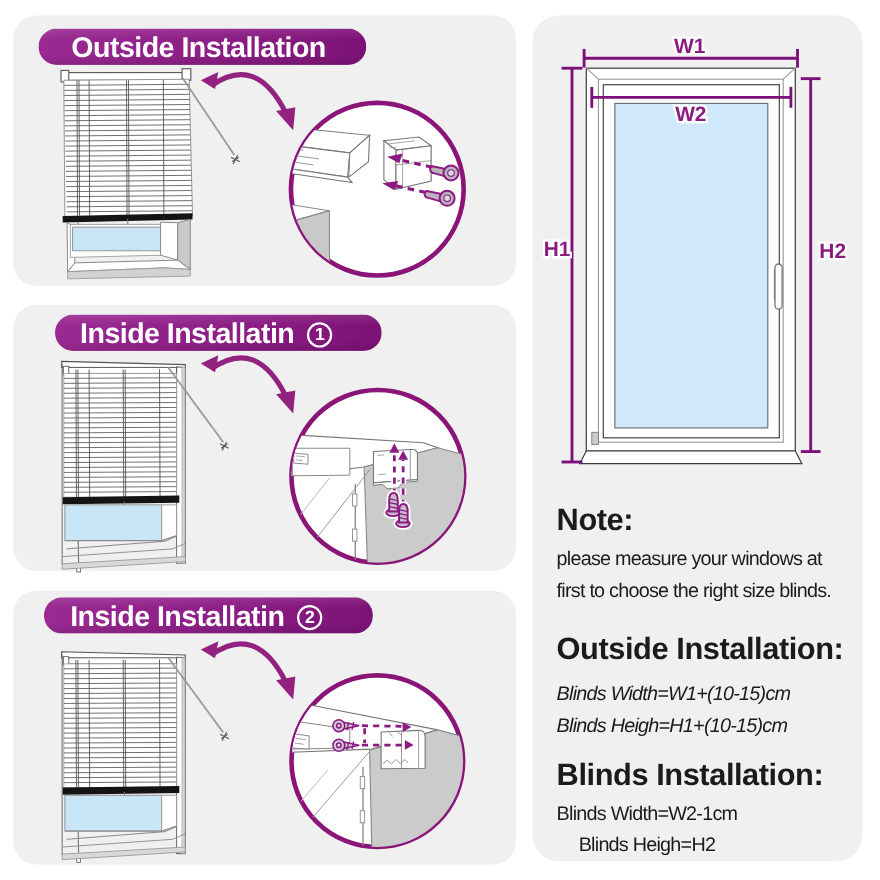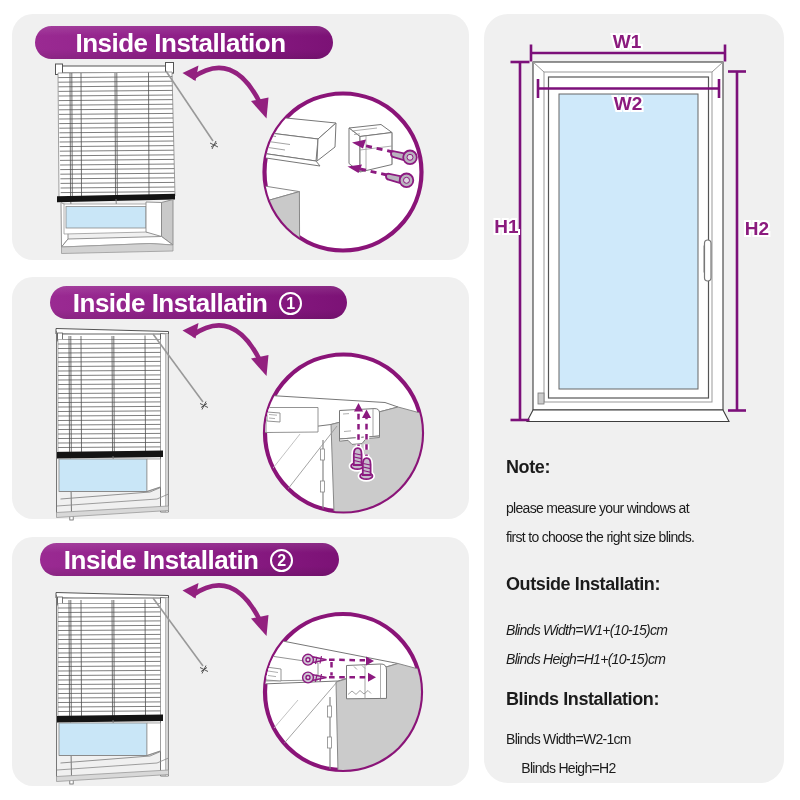--- a/index.html
+++ b/index.html
@@ -7,22 +7,22 @@
        font-family:"Liberation Sans",sans-serif;}
   .panel{position:absolute;background:#f0f0f0;border-radius:21px;}
   .banner{position:absolute;box-sizing:border-box;height:33px;border-radius:17px;
           background:linear-gradient(180deg,rgba(255,255,255,0.10) 0%,rgba(255,255,255,0) 30%,rgba(0,0,0,0) 70%,rgba(0,0,0,0.10) 100%),linear-gradient(90deg,#9a2a92 0%,#8d1e87 52%,#7c1276 100%);
           color:#fff;font-weight:bold;font-size:26px;text-align:center;line-height:35px;
           letter-spacing:-0.5px;}
   .cnum{display:inline-block;width:19px;height:19px;border:2px solid #fff;border-radius:50%;
         font-size:16px;line-height:19px;text-align:center;vertical-align:3px;margin-left:5px;
         font-weight:bold;letter-spacing:0;}
   .rtext{position:absolute;left:506px;color:#1b1b1b;}
-  .rhead{font-size:18px;font-weight:bold;letter-spacing:-0.4px;}
-  .rbody{font-size:14px;letter-spacing:-0.7px;line-height:28.5px;}
+  .rhead{font-size:28px;font-weight:bold;letter-spacing:-0.4px;}
+  .rbody{font-size:18px;letter-spacing:-0.7px;line-height:28.5px;}
   svg.art{position:absolute;left:0;top:0;}
 </style>
 </head>
 <body>
   <div class="panel" style="left:12px;top:14px;width:457px;height:246px;"></div>
   <div class="panel" style="left:12px;top:277px;width:457px;height:242px;"></div>
   <div class="panel" style="left:12px;top:537px;width:457px;height:249px;"></div>
   <div class="panel" style="left:484px;top:14px;width:300px;height:769px;border-radius:24px;"></div>
 
   <svg class="art" width="800" height="800" viewBox="0 0 800 800">
@@ -344,22 +344,22 @@
       </g>
 
       <line x1="330" y1="697" x2="330" y2="772" stroke="#888" stroke-width="1.2"></line>
       <rect x="327.5" y="706" width="4" height="11" fill="#fff" stroke="#888" stroke-width="0.8"></rect>
       <rect x="327.5" y="737" width="4" height="11" fill="#fff" stroke="#888" stroke-width="0.8"></rect>
       <line x1="268" y1="762" x2="337" y2="682" stroke="#999" stroke-width="0.9"></line>
       <line x1="262" y1="742" x2="298" y2="700" stroke="#bbb" stroke-width="0.9"></line>
     </g>
   </svg>
 
-  <div class="banner" style="left:35px;top:26px;width:298px;padding-right:7px;">Inside Installation</div>
+  <div class="banner" style="left:35px;top:26px;width:298px;padding-right:7px;">Outside Installation</div>
   <div class="banner" style="left:50px;top:286px;width:297px;padding-right:22px;">Inside Installatin <span class="cnum">1</span></div>
   <div class="banner" style="left:40px;top:543px;width:299px;padding-right:22px;">Inside Installatin <span class="cnum">2</span></div>
 
   <div class="rtext rhead" style="top:457px;">Note:</div>
   <div class="rtext rbody" style="top:494px;">please measure your windows at<br>first to choose the right size blinds.</div>
-  <div class="rtext rhead" style="top:574px;">Outside Installatin:</div>
+  <div class="rtext rhead" style="top:574px;">Outside Installation:</div>
   <div class="rtext rbody" style="top:616px;font-style:italic;">Blinds Width=W1+(10-15)cm<br>Blinds Heigh=H1+(10-15)cm</div>
   <div class="rtext rhead" style="top:689px;">Blinds Installation:</div>
   <div class="rtext rbody" style="top:725px;text-align:center;">Blinds Width=W2-1cm<br>Blinds Heigh=H2</div>
 
 </body></html>

